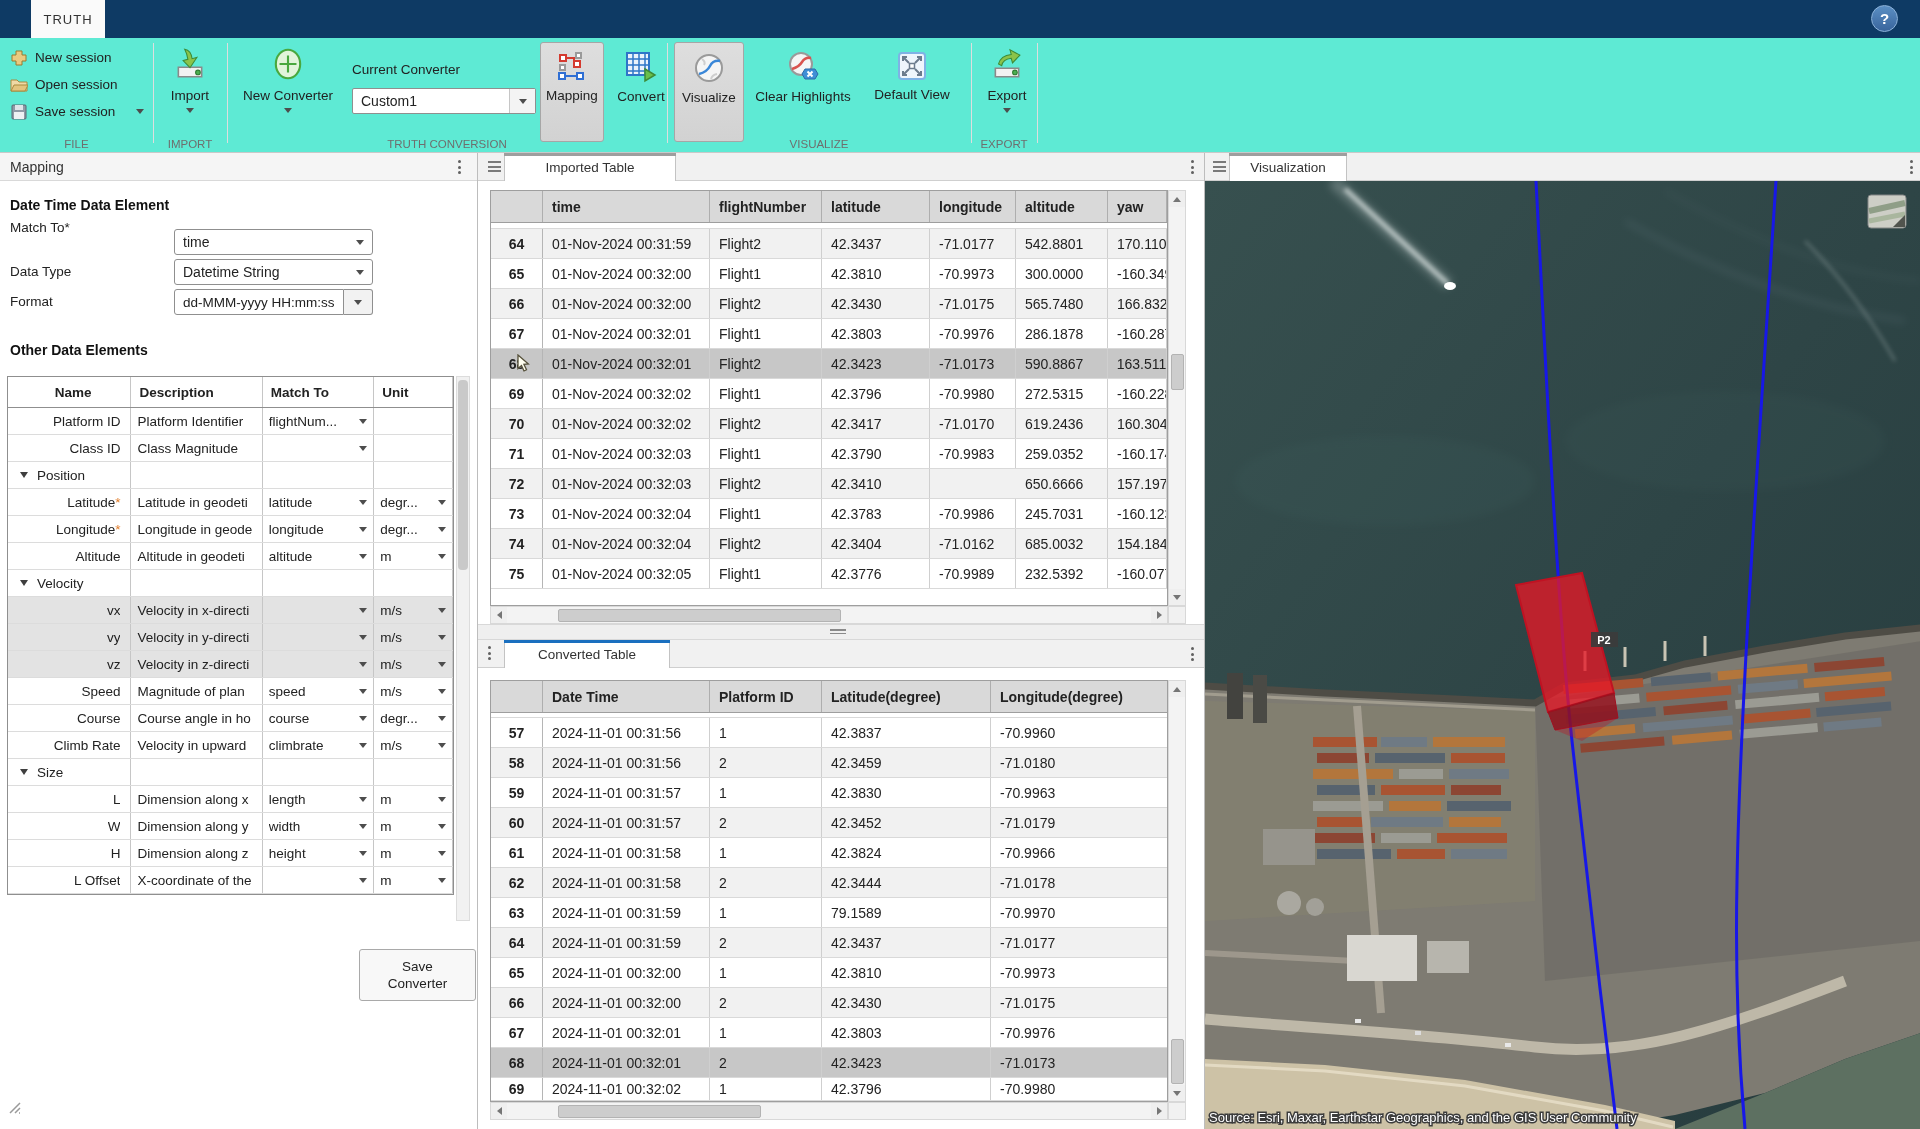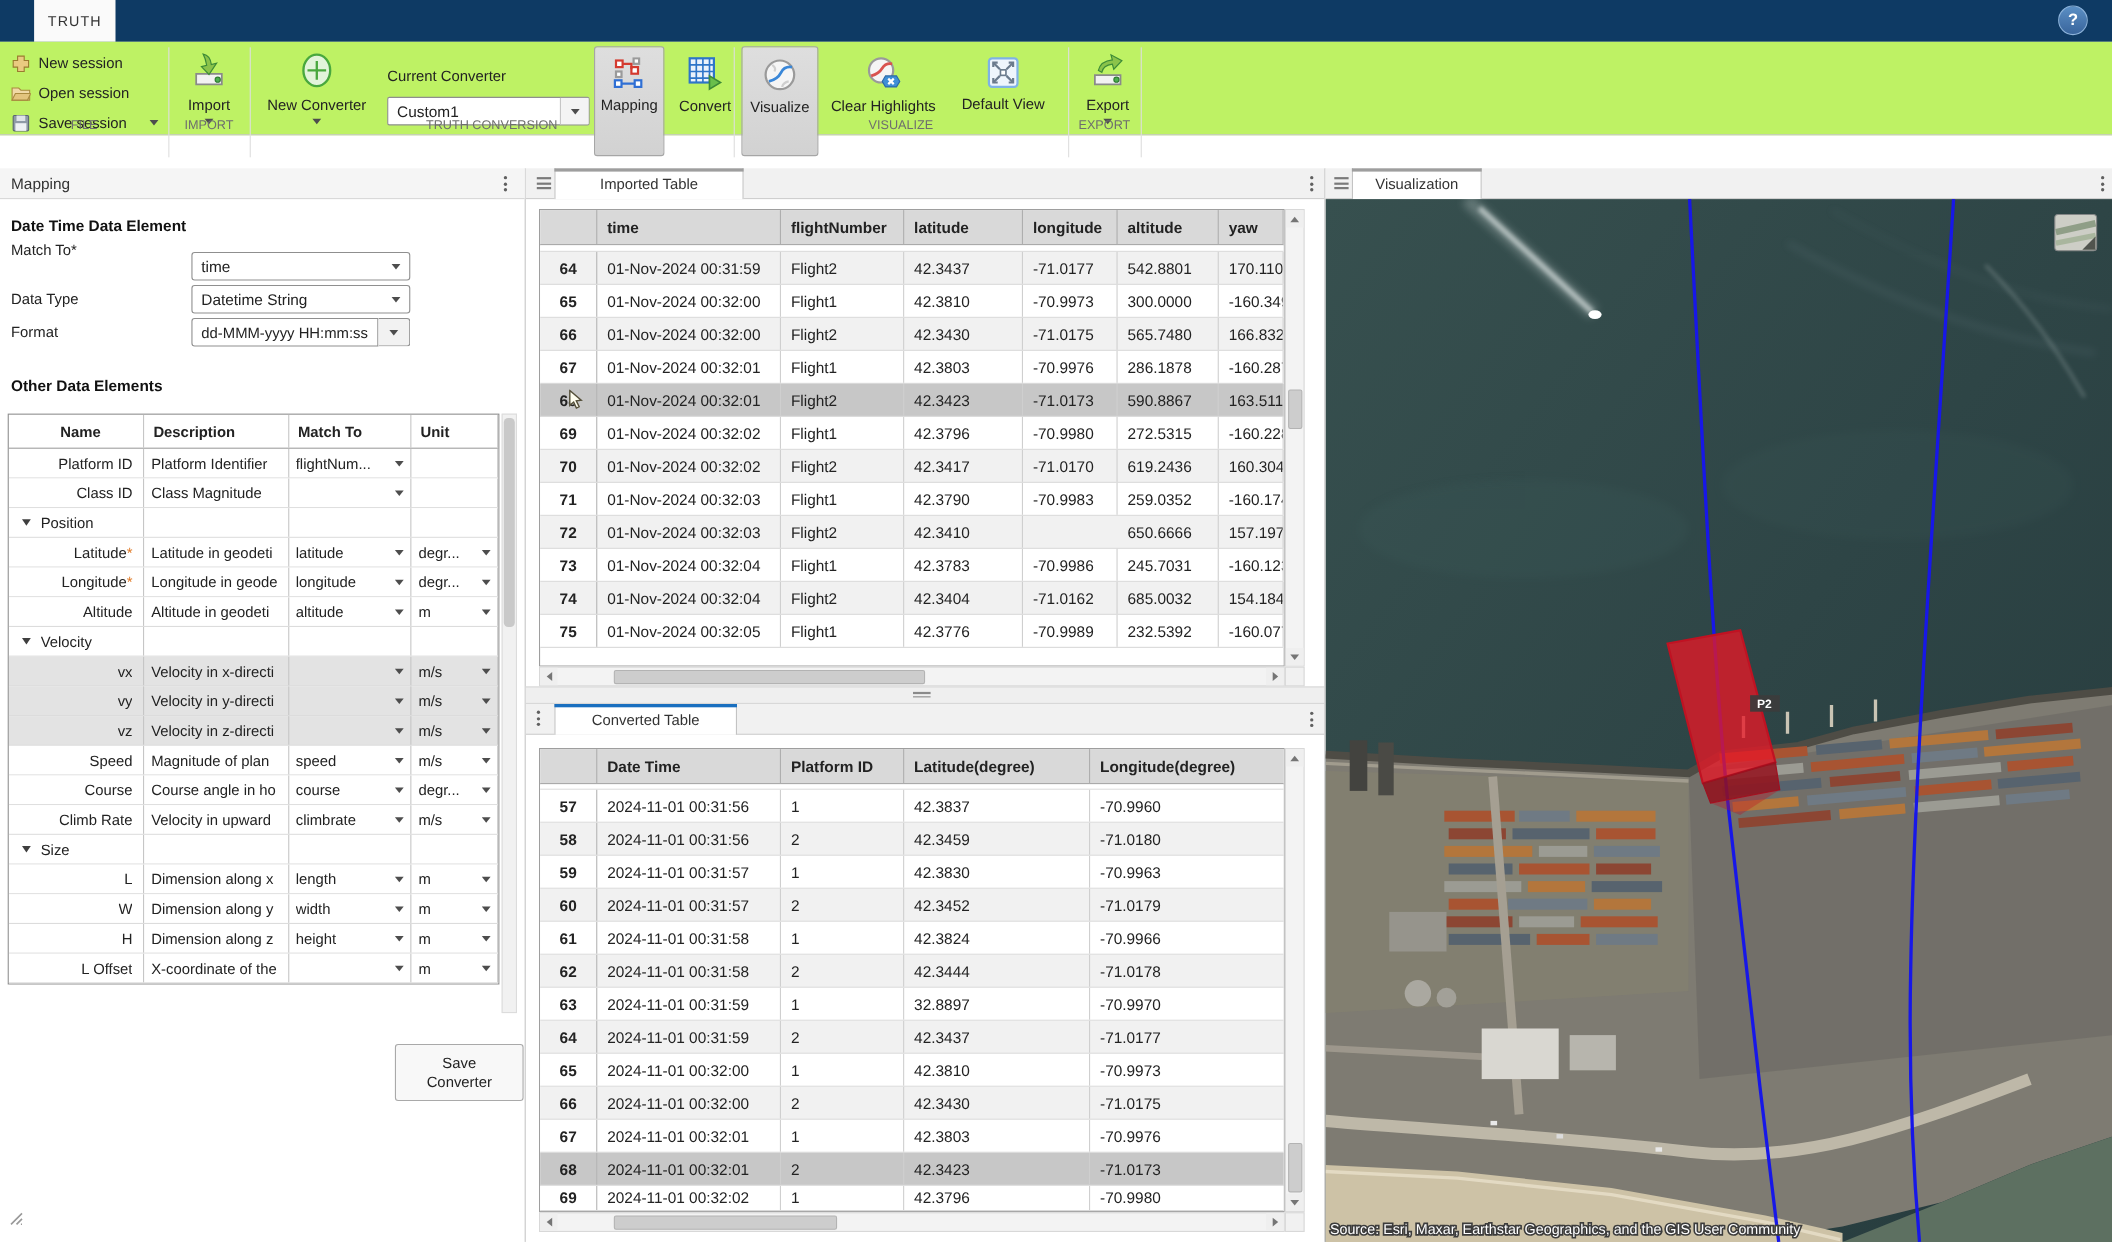--- a/index.html
+++ b/index.html
@@ -8,21 +8,21 @@
 
   
   .titlebar { position:absolute; left:0; top:0; width:1920px; height:38px; background:#0e3a64; }
   .truth-tab { position:absolute; left:31px; top:0; width:74px; height:38px; background:#fafafa;
                display:flex; align-items:center; justify-content:center; font-size:13px; color:#333; letter-spacing:1px; }
   .help-btn { position:absolute; right:22px; top:5px; width:27px; height:27px; border-radius:50%;
               background:linear-gradient(#5b8fc4,#39659c); border:1px solid #8db3da; color:#fff;
               font-weight:bold; font-size:15px; display:flex; align-items:center; justify-content:center; }
 
   
-  .ribbon { position:absolute; left:0; top:38px; width:1920px; height:85px; background:#bef264; border-bottom:1px solid #c9c9c9; }
+  .ribbon { position:absolute; left:0; top:38px; width:1920px; height:115px; background:#5eead4; border-bottom:1px solid #c9c9c9; }
   .rdiv { position:absolute; top:5px; height:100px; width:1px; background:#dedede; }
   .rsec-label { position:absolute; bottom:2px; font-size:11.5px; color:#6e6e6e; text-align:center; }
   .file-col { position:absolute; left:10px; top:6px; }
   .file-item { display:flex; align-items:center; gap:7px; height:27px; font-size:13.5px; color:#222; }
   .icon18 { width:18px; height:18px; flex:0 0 18px; }
   .caret { display:inline-block; width:0; height:0; border-left:4px solid transparent; border-right:4px solid transparent; border-top:5px solid #4d4d4d; }
   .bigbtn { position:absolute; top:4px; height:100px; display:flex; flex-direction:column; align-items:center; font-size:13.5px; color:#222; padding-top:4px; }
   .bigbtn .lbl { margin-top:3px; white-space:nowrap; }
   .bigbtn .caret { margin-top:5px; }
   .bigbtn.selected { background:linear-gradient(#dedede,#d2d2d2); border:1px solid #a6a6a6; border-radius:3px; }
@@ -768,21 +768,21 @@
           </div>
           <div class="tc" style="width: 108px;">
             <span>42.3423</span>
           </div>
           <div class="tc" style="width: 86px;">
             <span>-71.0173</span>
           </div>
           <div class="tc" style="width: 92px;">
             <span>590.8867</span>
           </div>
-          <div class="tc" style="width: 59px;">
+          <div class="tc" style="width: 59px; justify-content: center;">
             <span>163.511</span>
           </div>
         </div>
         <div class="trow">
           <div class="tc num" style="width: 52px;">
             <span>69</span>
           </div>
           <div class="tc" style="width: 167px;">
             <span>01-Nov-2024 00:32:02</span>
           </div>
@@ -1112,21 +1112,21 @@
           <div class="tc num" style="width: 52px;">
             <span>63</span>
           </div>
           <div class="tc" style="width: 167px;">
             <span>2024-11-01 00:31:59</span>
           </div>
           <div class="tc" style="width: 112px;">
             <span>1</span>
           </div>
           <div class="tc" style="width: 169px;">
-            <span>32.8897</span>
+            <span>79.1589</span>
           </div>
           <div class="tc" style="width: 177px;">
             <span>-70.9970</span>
           </div>
         </div>
         <div class="trow even">
           <div class="tc num" style="width: 52px;">
             <span>64</span>
           </div>
           <div class="tc" style="width: 167px;">

